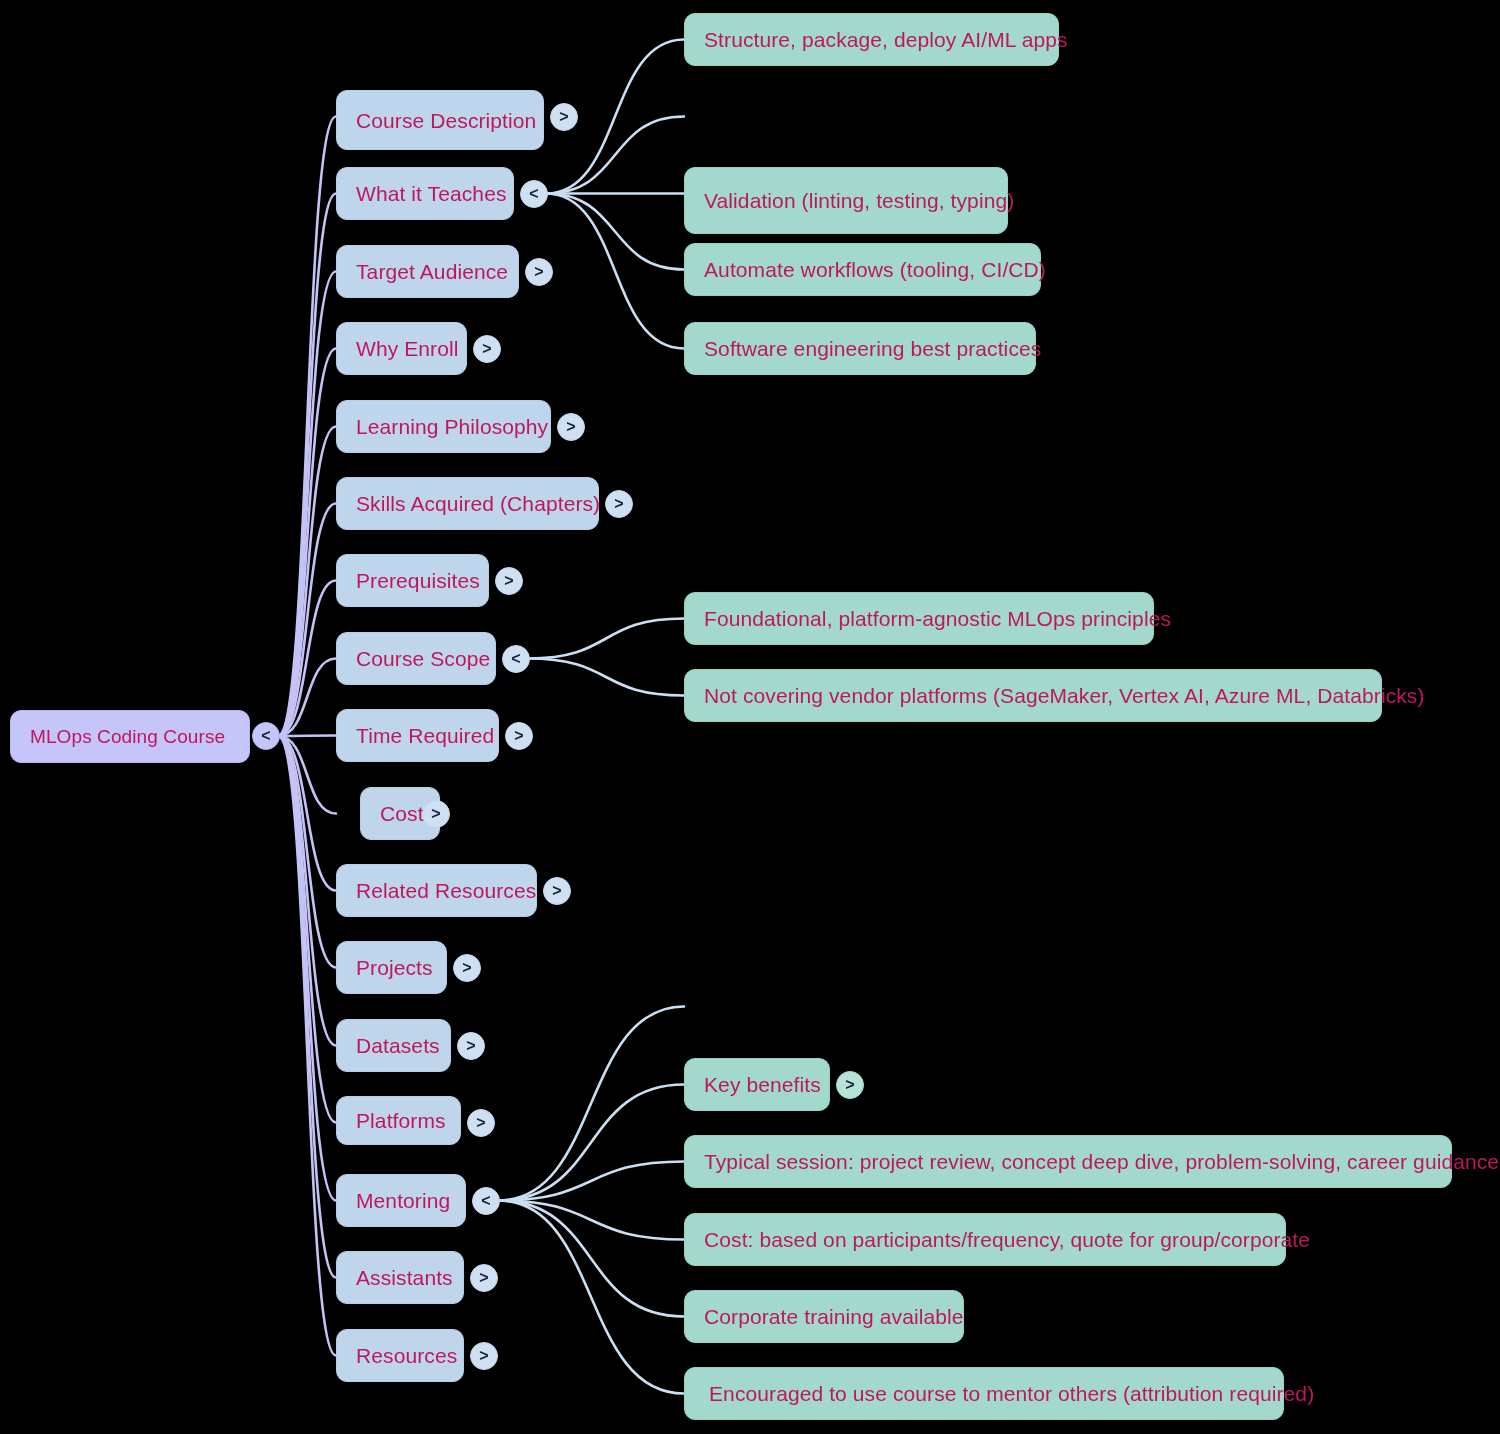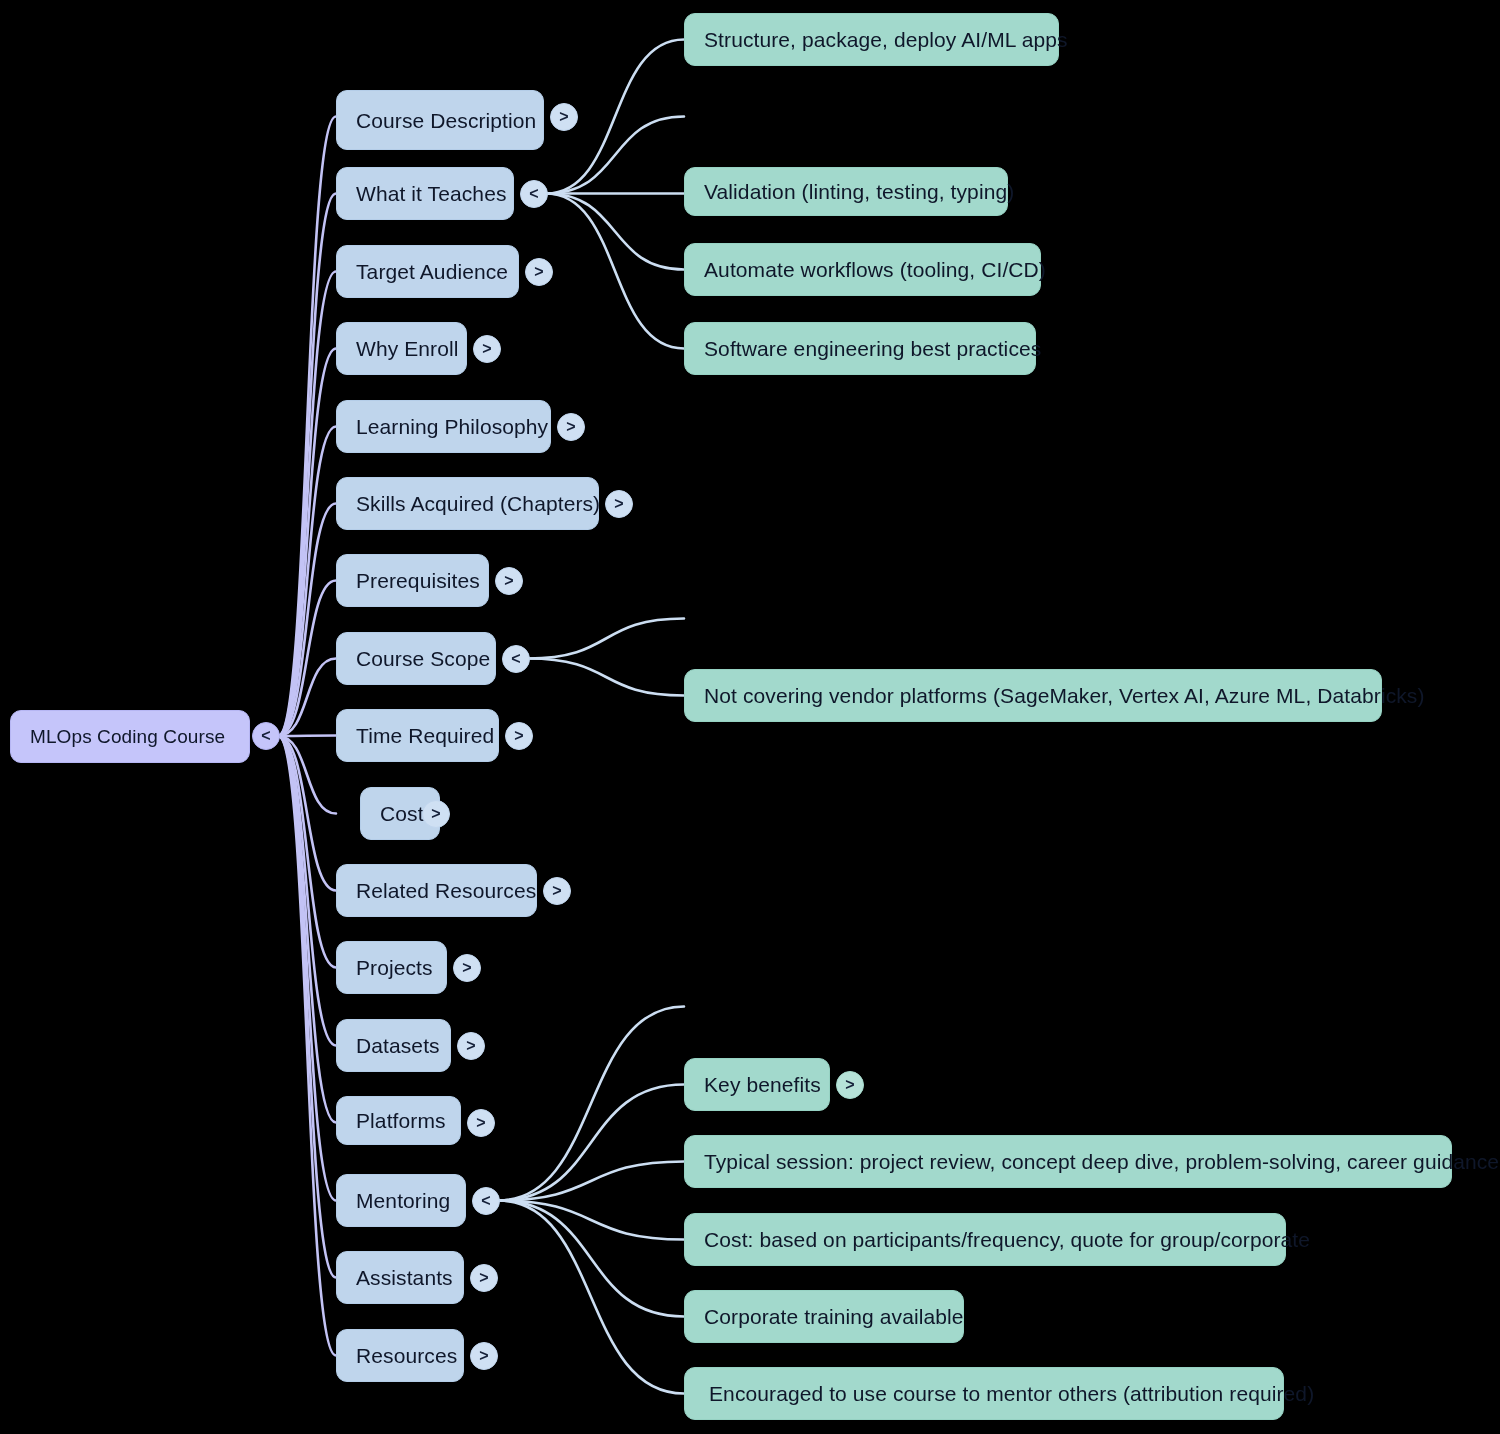--- a/index.html
+++ b/index.html
@@ -35,21 +35,21 @@
     height: 1434px;
   }
   .node {
     position: absolute;
     box-sizing: border-box;
     display: flex;
     align-items: center;
     border-radius: 11px;
     padding: 0 19px;
     white-space: nowrap;
-    color: #0f172a;
+    color: #be185d;
     font-size: 21px;
     letter-spacing: 0.1px;
     line-height: 1;
   }
   .node.root {
     background: #c5c5fa;
     border: 1px solid #b6b6f3;
     font-size: 19px;
   }
   .node.lvl1 {
@@ -191,28 +191,31 @@
         <span>Assistants</span>
       </div>
       <div class="toggle t-lvl1" style="left: 470px; top: 1263.5px; width: 28px; height: 28px;">&gt;</div>
       <div class="node lvl1" style="left: 336px; top: 1329px; width: 128px; height: 53px;">
         <span>Resources</span>
       </div>
       <div class="toggle t-lvl1" style="left: 470px; top: 1341.5px; width: 28px; height: 28px;">&gt;</div>
       <div class="node lvl2" style="left: 684px; top: 13px; width: 375px; height: 53px;">
         <span>Structure, package, deploy AI/ML apps</span>
       </div>
-      <div class="node lvl2" style="left: 684px; top: 167px; width: 324px; height: 49px;">
+      <div class="node lvl2" style="left: 684px; top: 167px; width: 324px; height: 67px;">
         <span>Validation (linting, testing, typing)</span>
       </div>
       <div class="node lvl2" style="left: 684px; top: 243px; width: 357px; height: 53px;">
         <span>Automate workflows (tooling, CI/CD)</span>
       </div>
       <div class="node lvl2" style="left: 684px; top: 322px; width: 352px; height: 53px;">
         <span>Software engineering best practices</span>
+      </div>
+      <div class="node lvl2" style="left: 684px; top: 592px; width: 470px; height: 53px;">
+        <span>Foundational, platform-agnostic MLOps principles</span>
       </div>
       <div class="node lvl2" style="left: 684px; top: 669px; width: 698px; height: 53px;">
         <span>Not covering vendor platforms (SageMaker, Vertex AI, Azure ML, Databricks)</span>
       </div>
       <div class="node lvl2" style="left: 684px; top: 1058px; width: 146px; height: 53px;">
         <span>Key benefits</span>
       </div>
       <div class="toggle t-lvl2" style="left: 836px; top: 1070.5px; width: 28px; height: 28px;">&gt;</div>
       <div class="node lvl2" style="left: 684px; top: 1135px; width: 768px; height: 53px;">
         <span>Typical session: project review, concept deep dive, problem-solving, career guidance</span>

